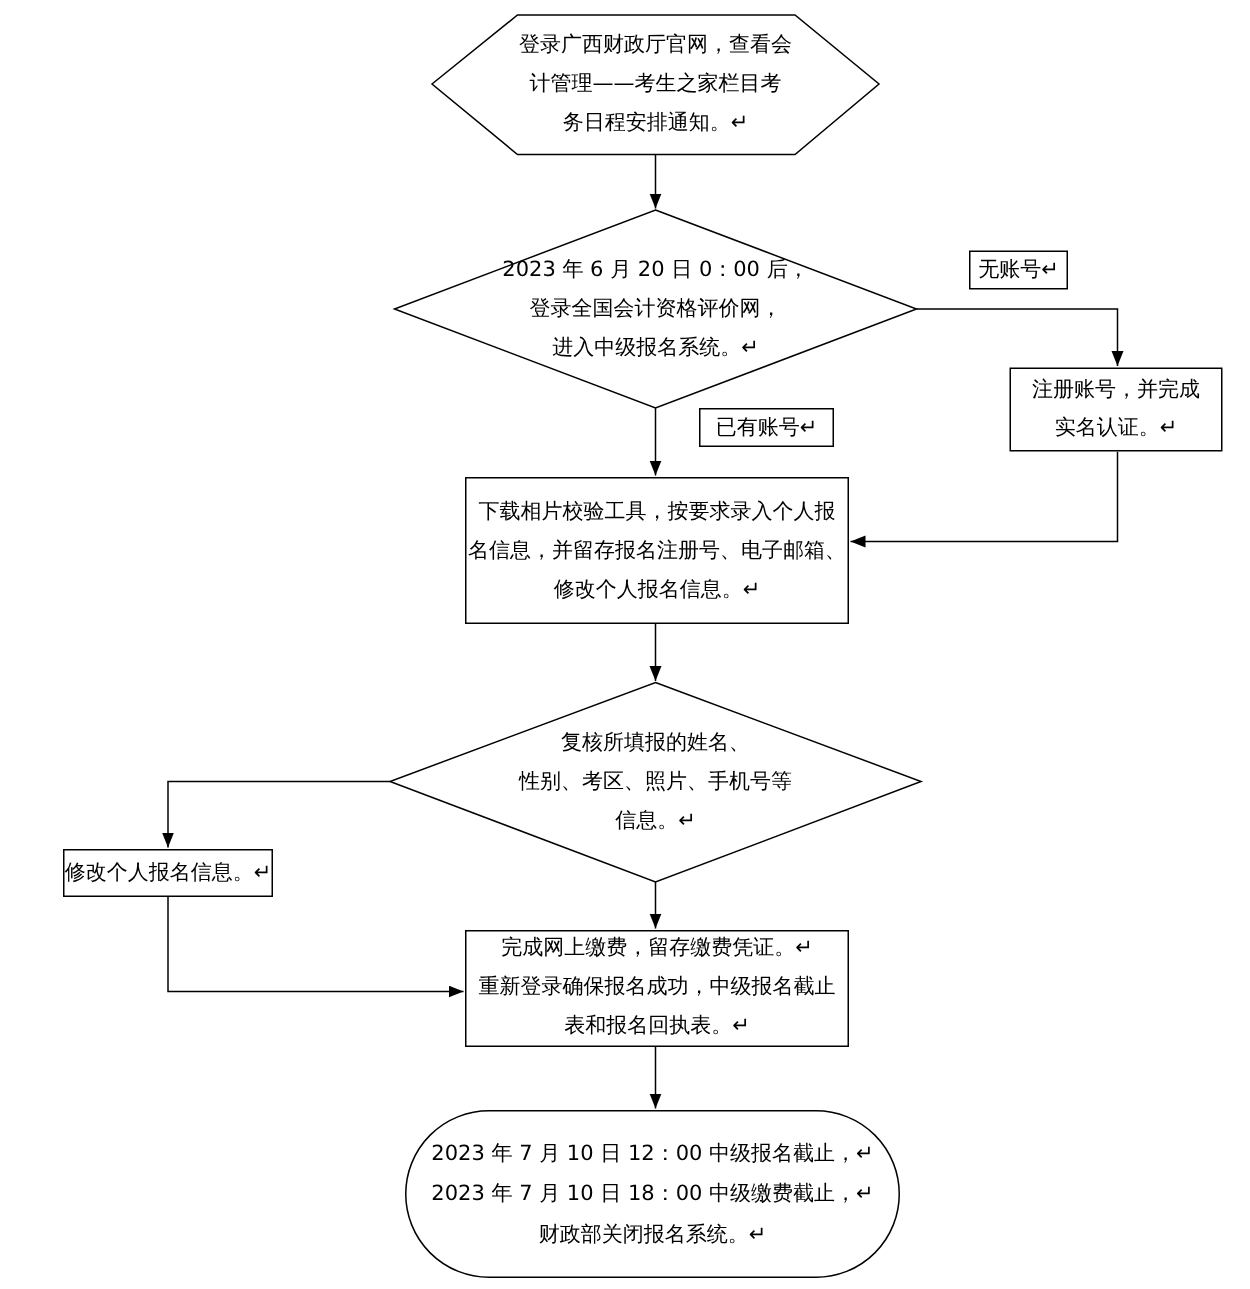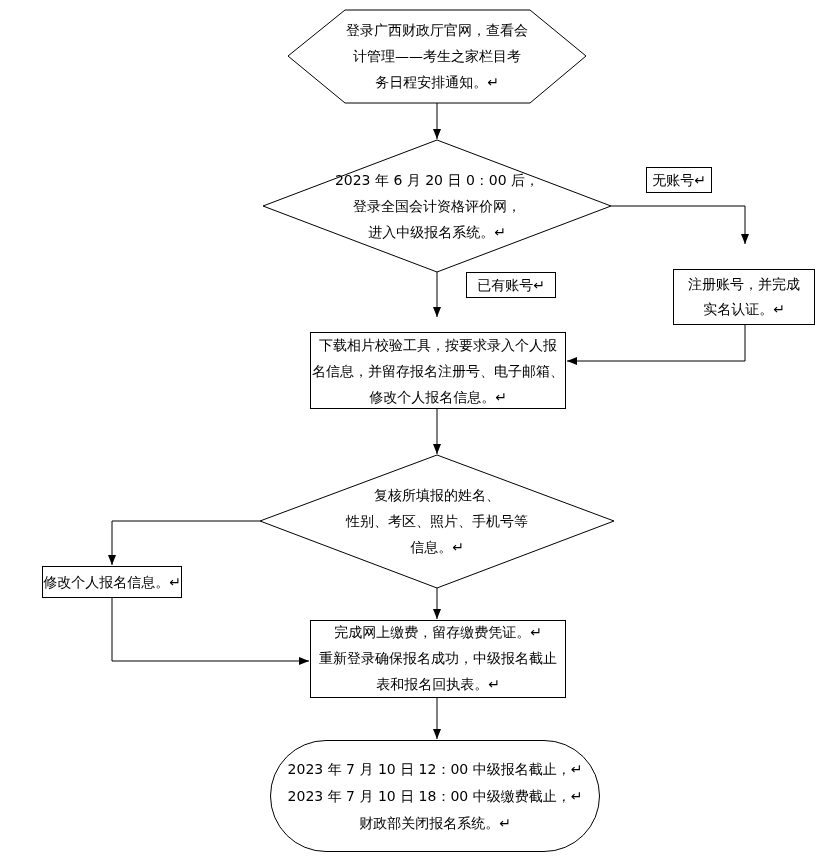--- a/index.html
+++ b/index.html
@@ -83,30 +83,30 @@
   <div class="shape-text" style="left:277px;top:167px;width:320px;height:78px;">
     <div>2023 年 6 月 20 日 0：00 后，</div>
     <div>登录全国会计资格评价网，</div>
     <div>进入中级报名系统。↵</div>
   </div>
 
   <div class="box small-label" style="left:646px;top:167px;width:66px;height:26px;">
     <div>无账号↵</div>
   </div>
 
-  <div class="box" style="left:673px;top:245px;width:142px;height:56px;line-height:25px;margin-top:24px;">
+  <div class="box" style="left:673px;top:245px;width:142px;height:56px;line-height:25px;">
     <div>注册账号，并完成</div>
     <div>实名认证。↵</div>
   </div>
 
   <div class="box small-label" style="left:466px;top:272px;width:90px;height:26px;justify-content:flex-end;">
     <div>已有账号↵</div>
   </div>
 
-  <div class="box" style="left:310px;top:318px;width:256px;height:77px;margin-top:14px;">
+  <div class="box" style="left:310px;top:318px;width:256px;height:98px;">
     <div>下载相片校验工具，按要求录入个人报</div>
     <div>名信息，并留存报名注册号、电子邮箱、</div>
     <div>修改个人报名信息。↵</div>
   </div>
 
   <div class="shape-text" style="left:277px;top:482px;width:320px;height:78px;">
     <div>复核所填报的姓名、</div>
     <div>性别、考区、照片、手机号等</div>
     <div>信息。↵</div>
   </div>

